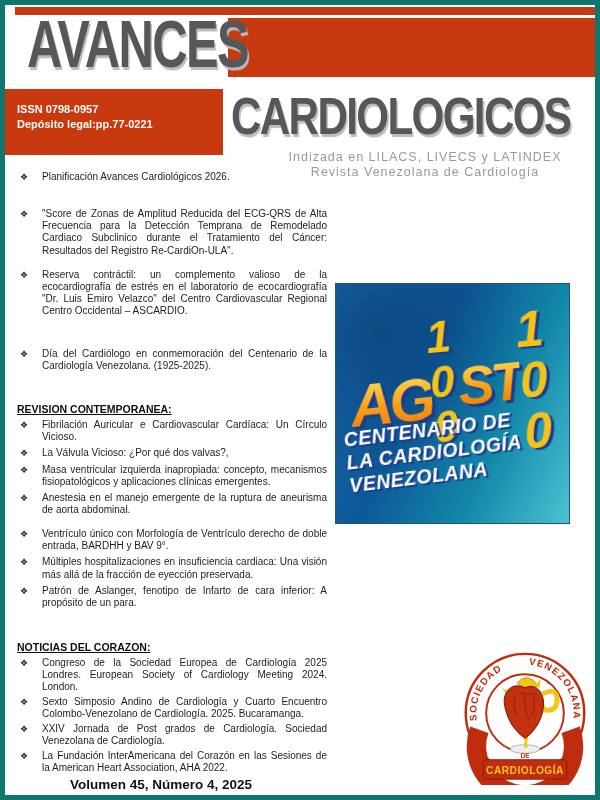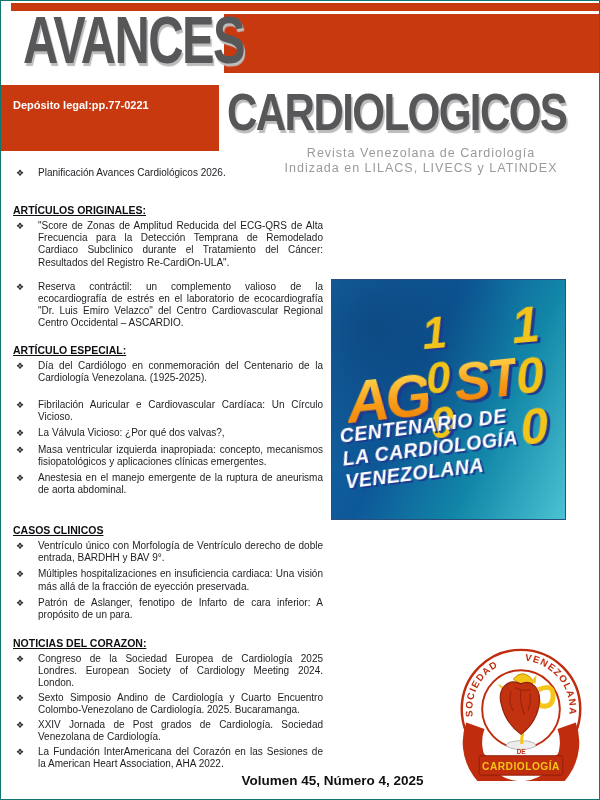--- a/index.html
+++ b/index.html
@@ -1,17 +1,17 @@
 <!DOCTYPE html>
 <html><head>
 <meta charset="utf-8">
 <style>
   html,body{margin:0;padding:0;background:#fff;}
   .page{position:relative;width:600px;height:800px;background:#fff;overflow:hidden;
-        font-family:"Liberation Sans",sans-serif;border:1px solid #0f766e;box-sizing:border-box;}
+        font-family:"Liberation Sans",sans-serif;border:5px solid #0f766e;box-sizing:border-box;}
 
   
   .topbar{position:absolute;left:10px;right:0;top:2px;height:8px;background:var(--red);}
   .title-avances{position:absolute;left:22px;top:2px;z-index:3;font-size:66px;line-height:74px;
         font-weight:bold;color:#57575a;letter-spacing:-2px;transform:scaleX(.74);
         transform-origin:left top;text-shadow:2px 3px 1px #bcbcbc;}
   .redblock-tr{position:absolute;left:223px;top:13px;width:377px;height:59px;background:var(--red);z-index:1;}
   .redblock-left{position:absolute;left:0;top:84px;width:218px;height:66px;background:var(--red);
         color:#fff;font-weight:bold;font-size:11px;line-height:15px;padding:13px 0 0 12px;box-sizing:border-box;}
   .title-cardio{position:absolute;left:226px;top:80px;z-index:3;font-size:52px;line-height:62px;
@@ -57,90 +57,89 @@
   .col-one .digit{font-size:44px;line-height:45px;}
   .col-two .digit{font-size:50px;line-height:51px;}
   .poster-caption{position:absolute;left:10px;top:134px;z-index:4;transform:rotate(-7deg);
         color:#fff;font-weight:bold;font-style:italic;font-size:19.5px;line-height:23px;
         letter-spacing:.5px;filter:drop-shadow(2.5px 2.5px 0 #1d3a8f);white-space:nowrap;}
 
   
   .seal{position:absolute;left:452px;top:644px;width:136px;height:136px;}
 
   
-  .footer{position:absolute;left:65px;right:0;top:772px;text-align:center;
+  .footer{position:absolute;left:65px;right:0;top:772px;
         font-weight:bold;font-size:13.5px;color:#111;}
 
   :root{--red:#c9390f;}
 </style>
 </head>
 <body>
 
 <div class="page">
 
   <div class="topbar"></div>
   <div class="title-avances">AVANCES</div>
   <div class="redblock-tr"></div>
 
   <div class="redblock-left">
+    <div>ISSN 0798-0957</div>
     <div>Depósito legal:pp.77-0221</div>
   </div>
 
   <div class="title-cardio">CARDIOLOGICOS</div>
 
   <div class="subtitle">
+    <div>Indizada en LILACS, LIVECS y LATINDEX</div>
     <div>Revista Venezolana de Cardiología</div>
-    <div>Indizada en LILACS, LIVECS y LATINDEX</div>
   </div>
 
   <div class="toc">
       <section class="toc-section">
         <div class="toc-item">
           <span class="bullet">❖</span>
           <span class="toc-text">Planificación Avances Cardiológicos 2026.</span>
         </div>
       </section>
       <section class="toc-section">
-        <div class="toc-heading">ARTÍCULOS ORIGINALES:</div>
         <div class="toc-item">
           <span class="bullet">❖</span>
           <span class="toc-text">"Score de Zonas de Amplitud Reducida del ECG-QRS de Alta Frecuencia para la Detección Temprana de Remodelado Cardiaco Subclinico durante el Tratamiento del Cáncer: Resultados del Registro Re-CardiOn-ULA".</span>
         </div>
         <div class="toc-item">
           <span class="bullet">❖</span>
           <span class="toc-text">Reserva contráctil: un complemento valioso de la ecocardiografía de estrés en el laboratorio de ecocardiografía "Dr. Luis Emiro Velazco" del Centro Cardiovascular Regional Centro Occidental – ASCARDIO.</span>
         </div>
       </section>
       <section class="toc-section">
-        <div class="toc-heading">ARTÍCULO ESPECIAL:</div>
         <div class="toc-item">
           <span class="bullet">❖</span>
           <span class="toc-text">Día del Cardiólogo en conmemoración del Centenario de la Cardiología Venezolana.   (1925-2025).</span>
         </div>
       </section>
       <section class="toc-section">
+        <div class="toc-heading">REVISION CONTEMPORANEA:</div>
         <div class="toc-item">
           <span class="bullet">❖</span>
           <span class="toc-text">Fibrilación Auricular e Cardiovascular Cardíaca: Un Círculo Vicioso.</span>
         </div>
         <div class="toc-item">
           <span class="bullet">❖</span>
           <span class="toc-text">La Válvula Vicioso: ¿Por qué dos valvas?,</span>
         </div>
         <div class="toc-item">
           <span class="bullet">❖</span>
           <span class="toc-text">Masa ventricular izquierda inapropiada: concepto, mecanismos fisiopatológicos y aplicaciones clínicas emergentes.</span>
         </div>
         <div class="toc-item">
           <span class="bullet">❖</span>
           <span class="toc-text">Anestesia en el manejo emergente de la ruptura de aneurisma de aorta abdominal.</span>
         </div>
       </section>
       <section class="toc-section">
-        <div class="toc-heading">CASOS CLINICOS</div>
         <div class="toc-item">
           <span class="bullet">❖</span>
           <span class="toc-text">Ventrículo único con Morfología de Ventrículo derecho de doble entrada, BARDHH y BAV 9°.</span>
         </div>
         <div class="toc-item">
           <span class="bullet">❖</span>
           <span class="toc-text">Múltiples hospitalizaciones en insuficiencia cardiaca: Una visión más allá de la fracción de eyección preservada.</span>
         </div>
         <div class="toc-item">
           <span class="bullet">❖</span>

